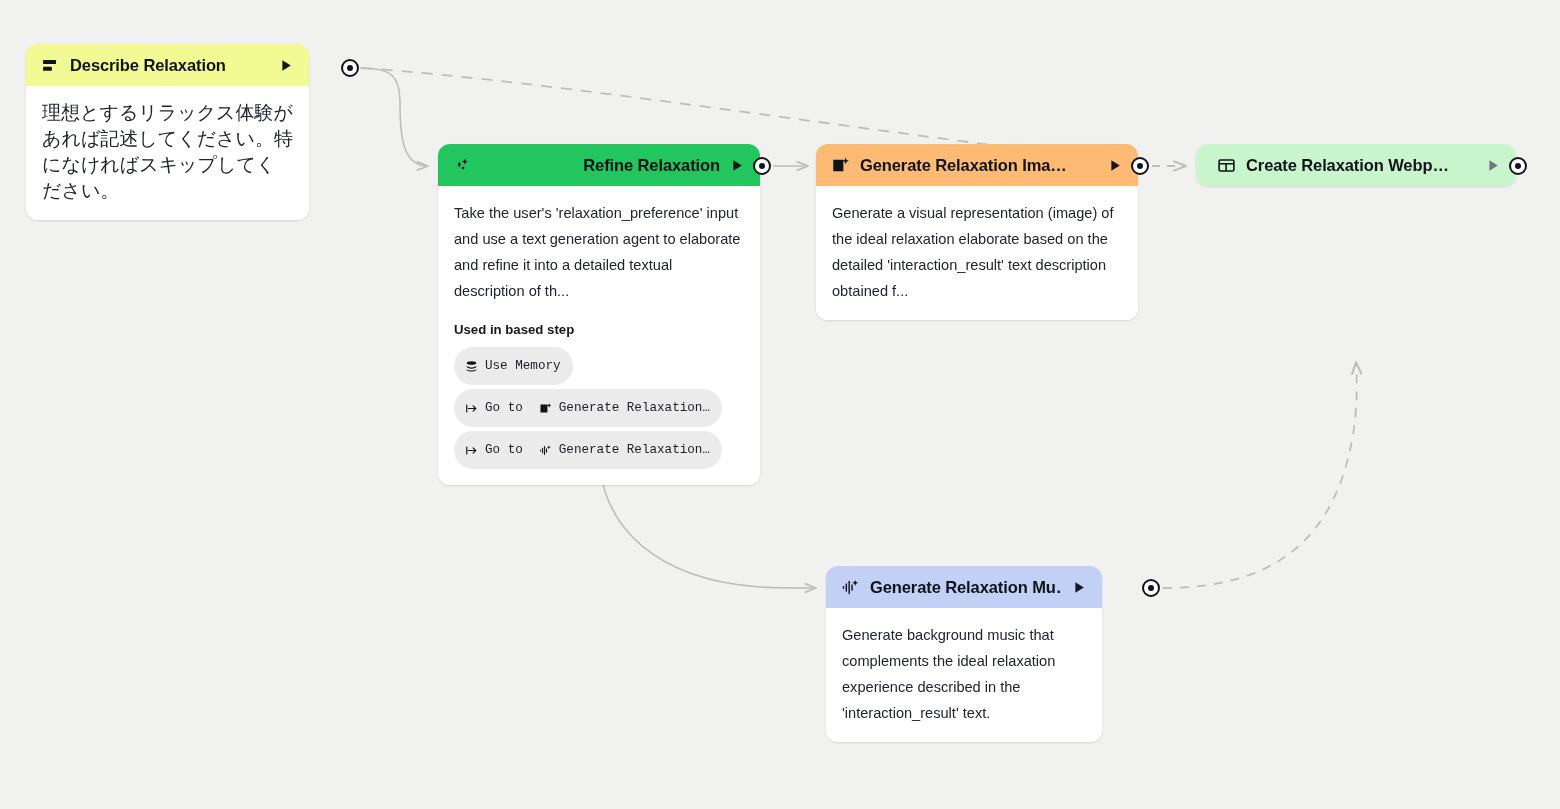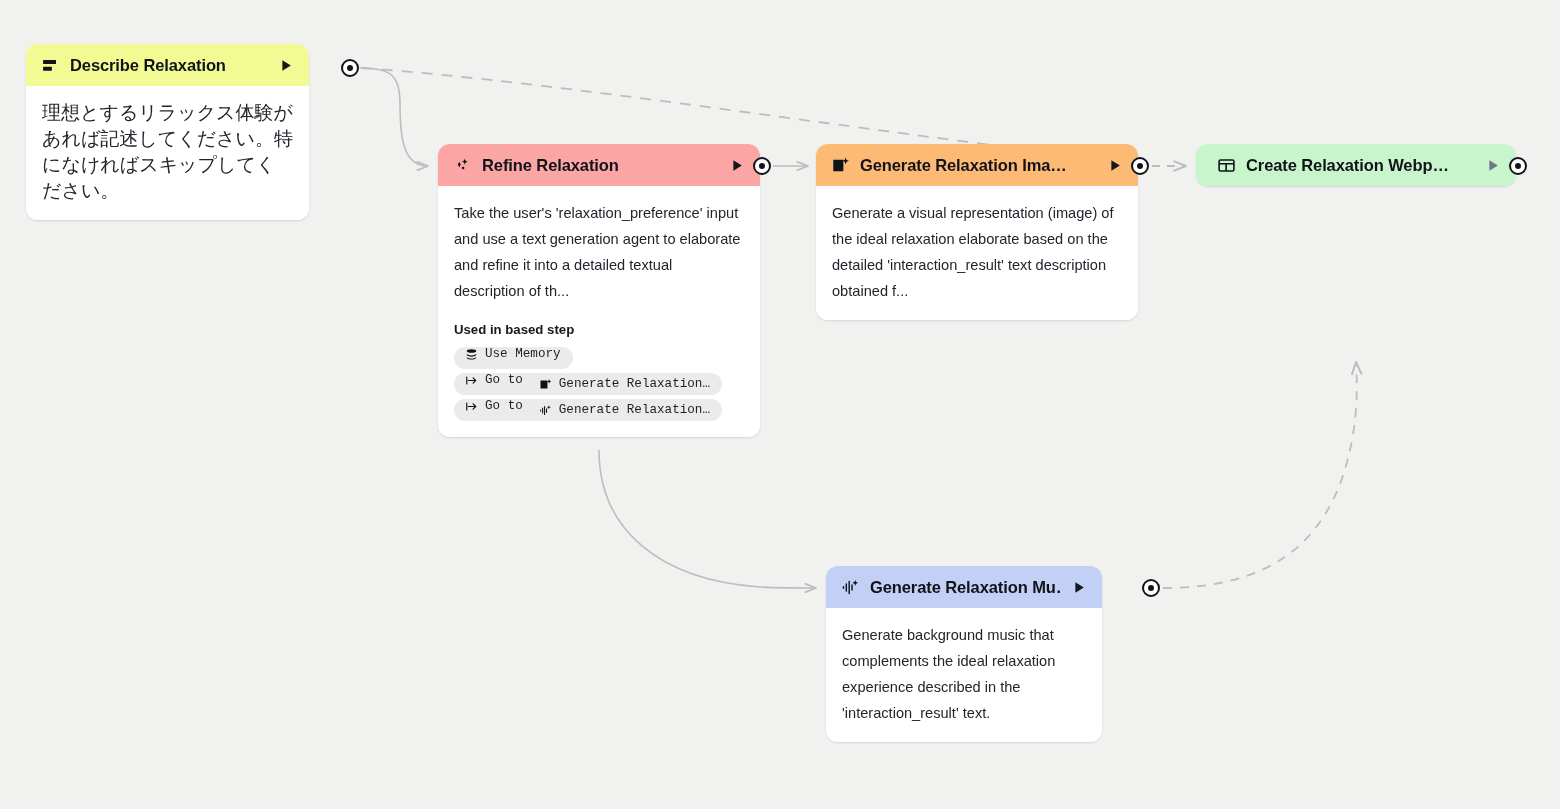--- a/index.html
+++ b/index.html
@@ -106,23 +106,24 @@
   }
 
   .chip-list {
     display: flex;
     flex-direction: column;
     gap: 4px;
   }
 
   .chip {
     display: inline-flex;
+    align-items: center;
     background: #ebebeb;
     border-radius: 999px;
-    height: 22px;
+    height: 38px;
     padding: 0 12px 0 10px;
     font-family: "Liberation Mono", "DejaVu Sans Mono", monospace;
     font-size: 12.6px;
     color: #1c1f26;
     align-self: flex-start;
     max-width: 276px;
     white-space: nowrap;
     overflow: hidden;
     box-sizing: border-box;
   }
@@ -228,21 +229,21 @@
           </svg>
       </span>
     </div>
     <div class="node-body">
       <p class="node-desc jp">理想とするリラックス体験があれば記述してください。特になければスキップしてください。</p>
     </div>
   </div>
   <div class="port" style="left:341px; top:59px;"></div>
 
   <div class="node" style="left:438px; top:144px; width:322px;">
-    <div class="node-header" style="background:#fca5a5;">
+    <div class="node-header" style="background:#22c55e;text-align:right;">
       <span class="hdr-icon">
         <svg width="19" height="19" viewBox="0 0 20 20">
           <path d="M6.6,6.0 L8.0,9.0 L6.6,12.0 L5.2,9.0 Z" fill="#101318"></path>
           <path d="M12.4,3.0 L13.3,5.1 L15.4,6.0 L13.3,6.9 L12.4,9.0 L11.5,6.9 L9.4,6.0 L11.5,5.1 Z" fill="#101318"></path>
           <circle cx="10.6" cy="12.6" r="1.35" fill="#101318"></circle>
         </svg>
       </span>
       <span class="node-title">Refine Relaxation</span>
       <span class="play-btn">
         <svg width="13" height="13" viewBox="0 0 12 12">

